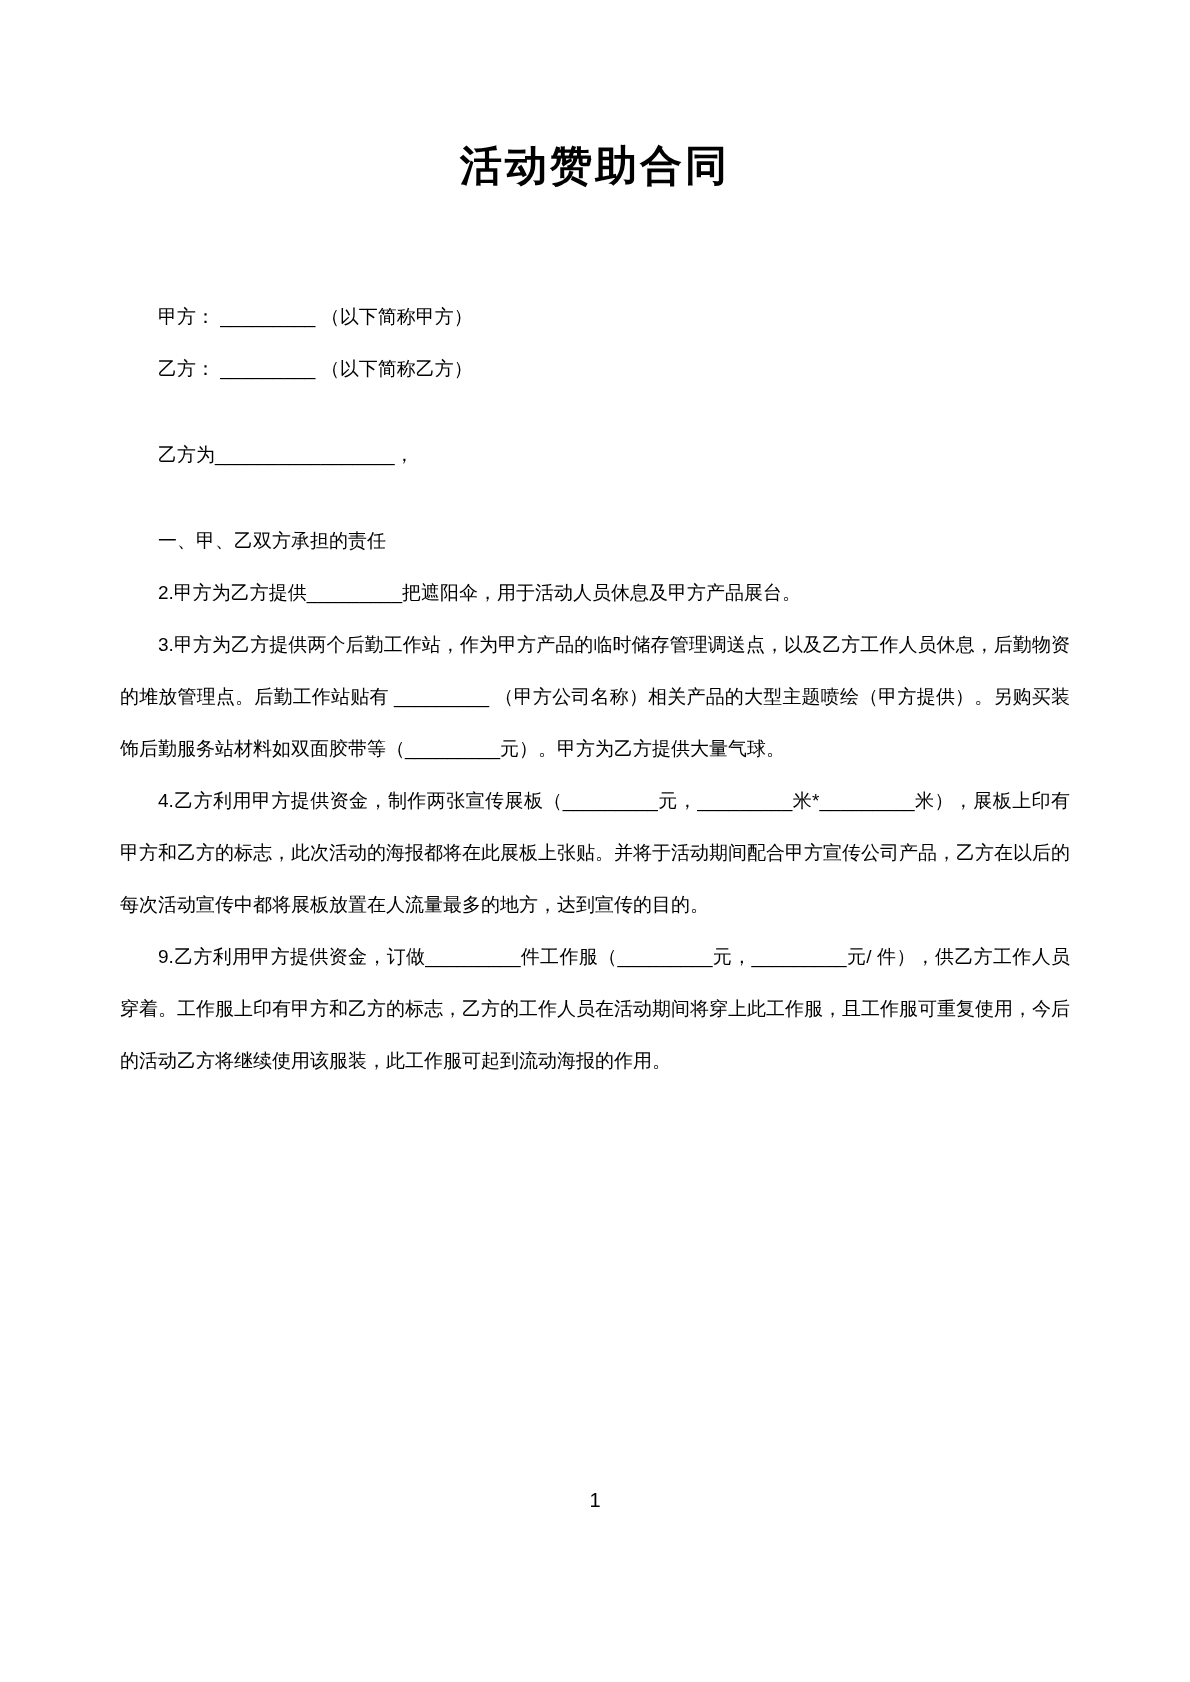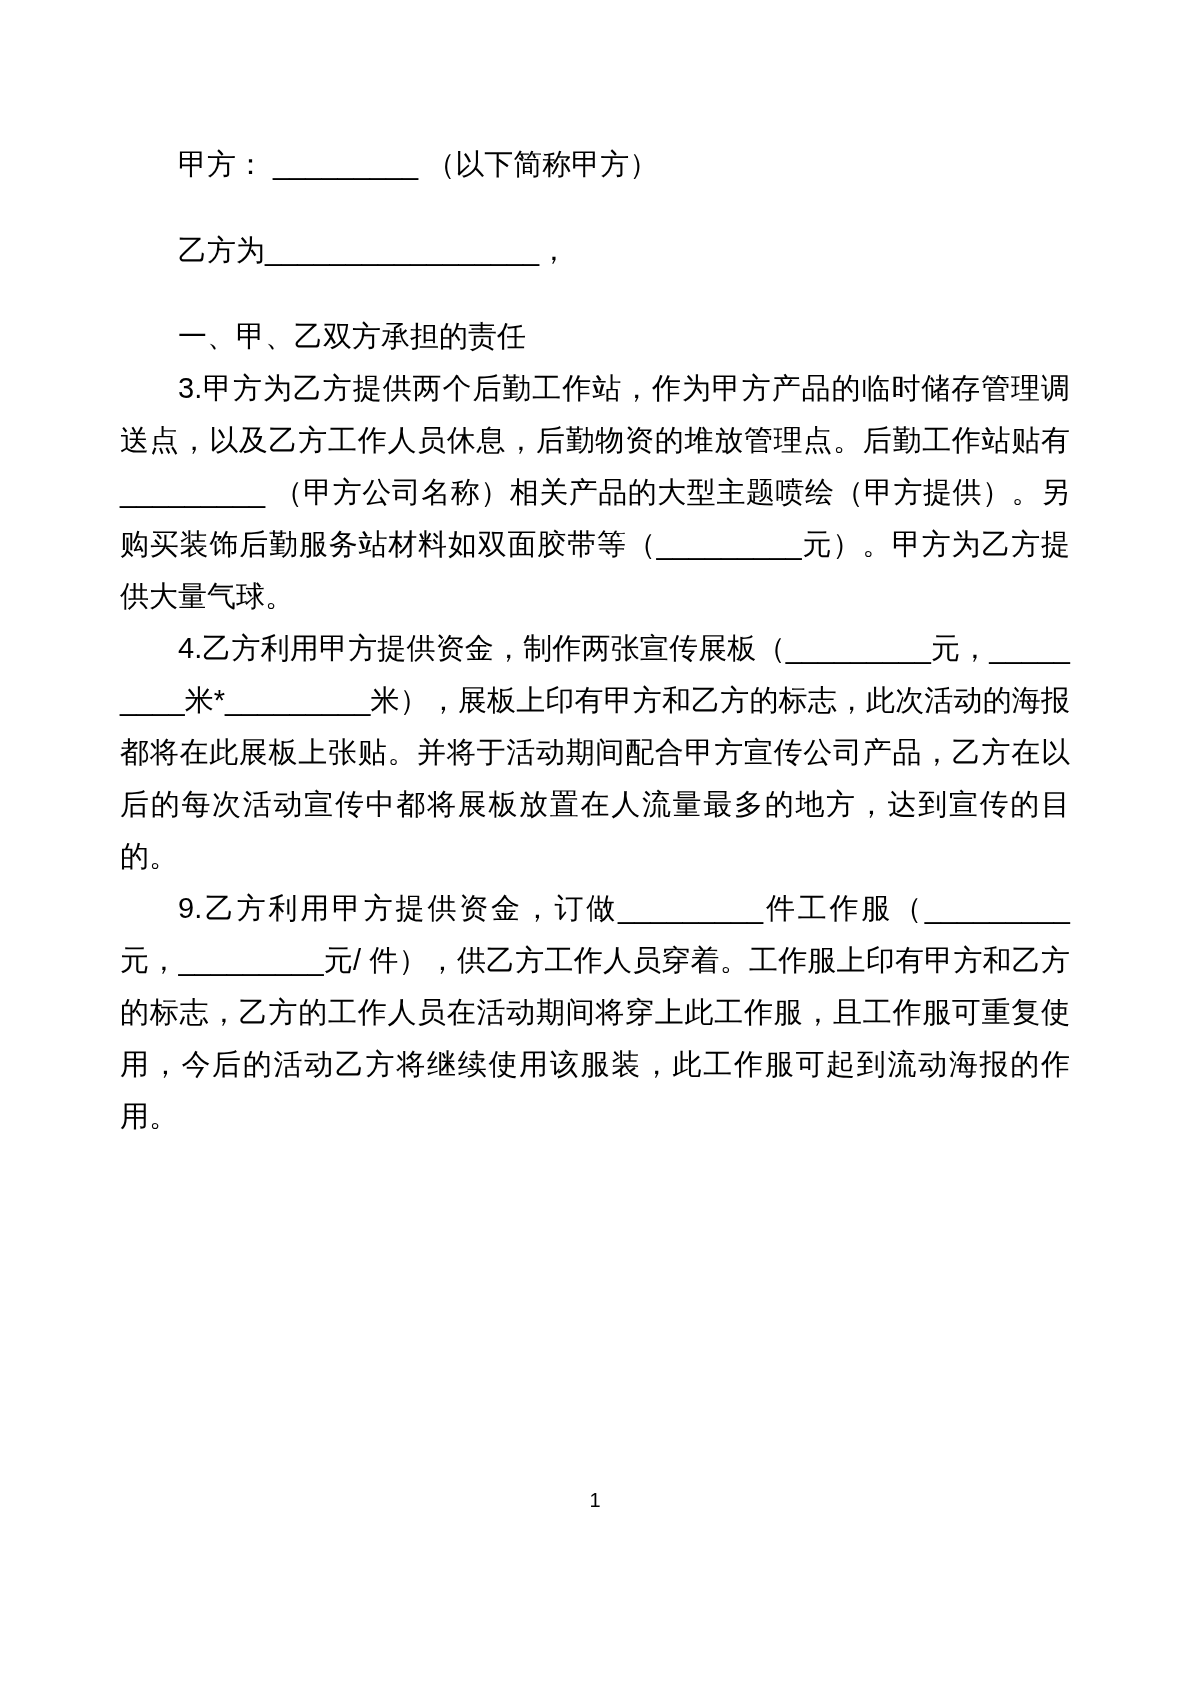--- a/index.html
+++ b/index.html
@@ -19,21 +19,21 @@
   }
   .title {
     text-align: center;
     font-size: 42px;
     font-weight: 700;
     letter-spacing: 3px;
     line-height: 1.35;
     margin-bottom: 96px;
   }
   .line, .para {
-    font-size: 29px;
+    font-size: 19px;
     line-height: 52px;
     text-indent: 2em;
     text-align: justify;
     word-break: break-all;
   }
   .gap {
     margin-top: 34px;
   }
   .footer {
     position: absolute;
@@ -43,29 +43,32 @@
     text-align: center;
     font-size: 20px;
     color: #000000;
   }
 </style>
 </head>
 <body>
 
 <div class="page">
 
+  <h1 class="title">活动赞助合同</h1>
 
   <p class="line">甲方： _________ （以下简称甲方）</p>
 
+  <p class="line">乙方： _________ （以下简称乙方）</p>
 
   <p class="line gap">乙方为_________________，</p>
 
   <p class="line gap">一、甲、乙双方承担的责任</p>
 
 
+  <p class="para">2.甲方为乙方提供_________把遮阳伞，用于活动人员休息及甲方产品展台。</p>
 
   <p class="para">3.甲方为乙方提供两个后勤工作站，作为甲方产品的临时储存管理调送点，以及乙方工作人员休息，后勤物资的堆放管理点。后勤工作站贴有 _________ （甲方公司名称）相关产品的大型主题喷绘（甲方提供）。另购买装饰后勤服务站材料如双面胶带等（_________元）。甲方为乙方提供大量气球。</p>
 
   <p class="para">4.乙方利用甲方提供资金，制作两张宣传展板（_________元，_________米*_________米），展板上印有甲方和乙方的标志，此次活动的海报都将在此展板上张贴。并将于活动期间配合甲方宣传公司产品，乙方在以后的每次活动宣传中都将展板放置在人流量最多的地方，达到宣传的目的。</p>
 
   <p class="para">9.乙方利用甲方提供资金，订做_________件工作服（_________元，_________元/ 件），供乙方工作人员穿着。工作服上印有甲方和乙方的标志，乙方的工作人员在活动期间将穿上此工作服，且工作服可重复使用，今后的活动乙方将继续使用该服装，此工作服可起到流动海报的作用。</p>
 
 
   <div class="footer">1</div>
 

